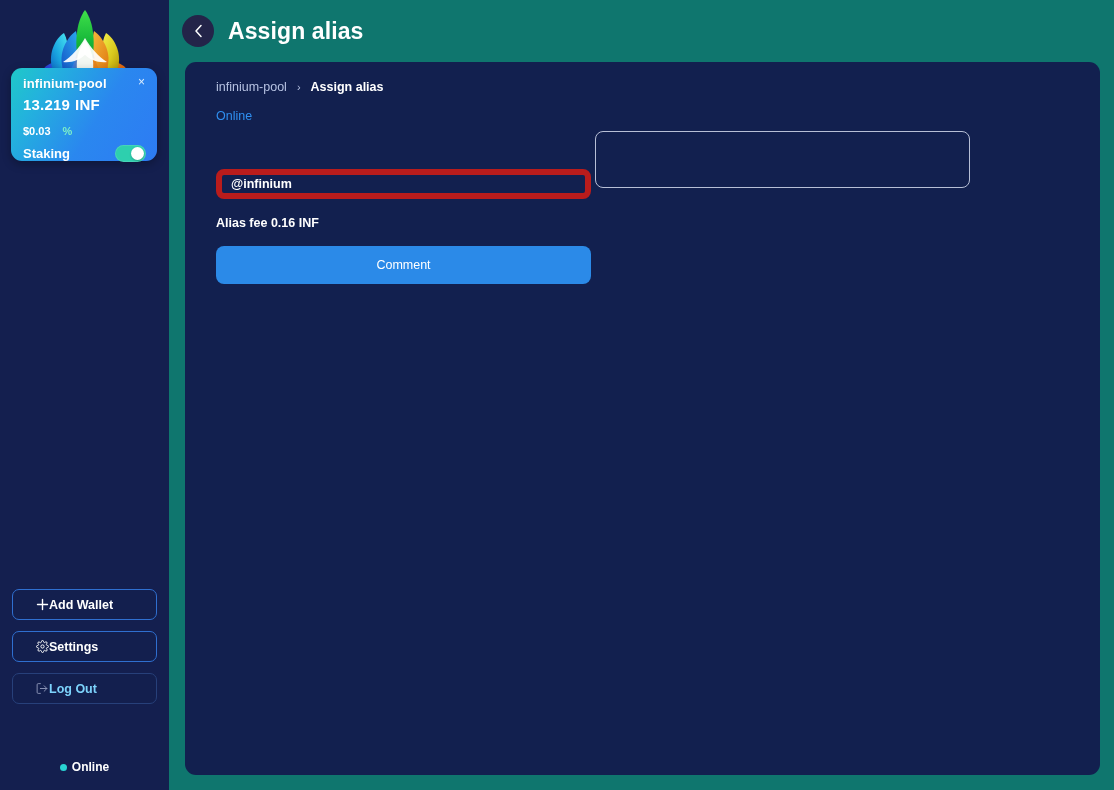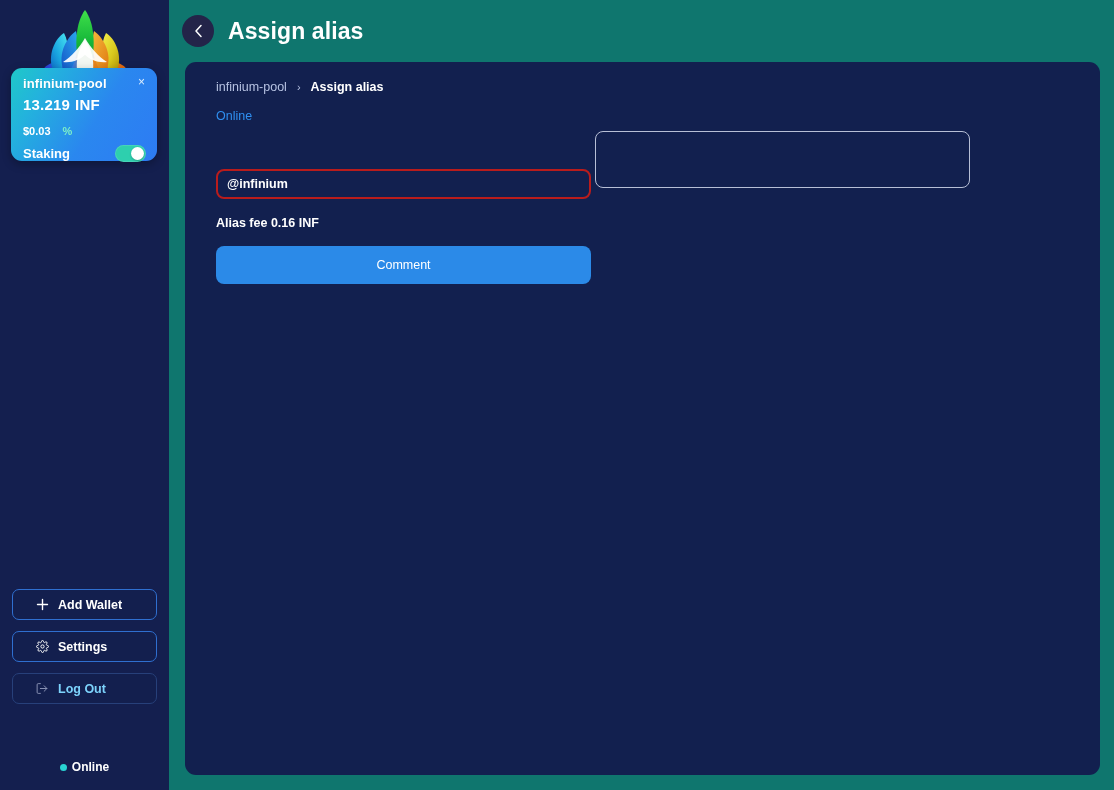--- a/index.html
+++ b/index.html
@@ -119,21 +119,20 @@
     position: absolute;
     left: 12px;
     top: 589px;
     width: 145px;
   }
   .side-btn {
     height: 31px;
     border-radius: 7px;
     display: flex;
     align-items: center;
-    gap: 9px;
     padding-left: 22px;
     font-size: 12.5px;
     font-weight: 700;
     color: #ffffff;
     background: #131f4e;
     border: 1px solid #2f6fd0;
     margin-bottom: 11px;
     cursor: pointer;
     user-select: none;
   }
@@ -232,21 +231,21 @@
     font-size: 12.5px;
     color: #2f8ff0;
     margin-top: 15px;
     margin-bottom: 8px;
     line-height: 1;
   }
   .text-input {
     width: 375px;
     height: 30px;
     background: transparent;
-    border: 2px solid #b91c1c;
+    border: 6px solid #b91c1c;
     border-radius: 8px;
     color: #ffffff;
     font-family: "Liberation Sans", sans-serif;
     font-size: 12.5px;
     font-weight: 700;
     padding: 0 9px;
     outline: none;
   }
   .text-input::placeholder { color: #7d88ab; font-weight: 400; }
   .text-area {

